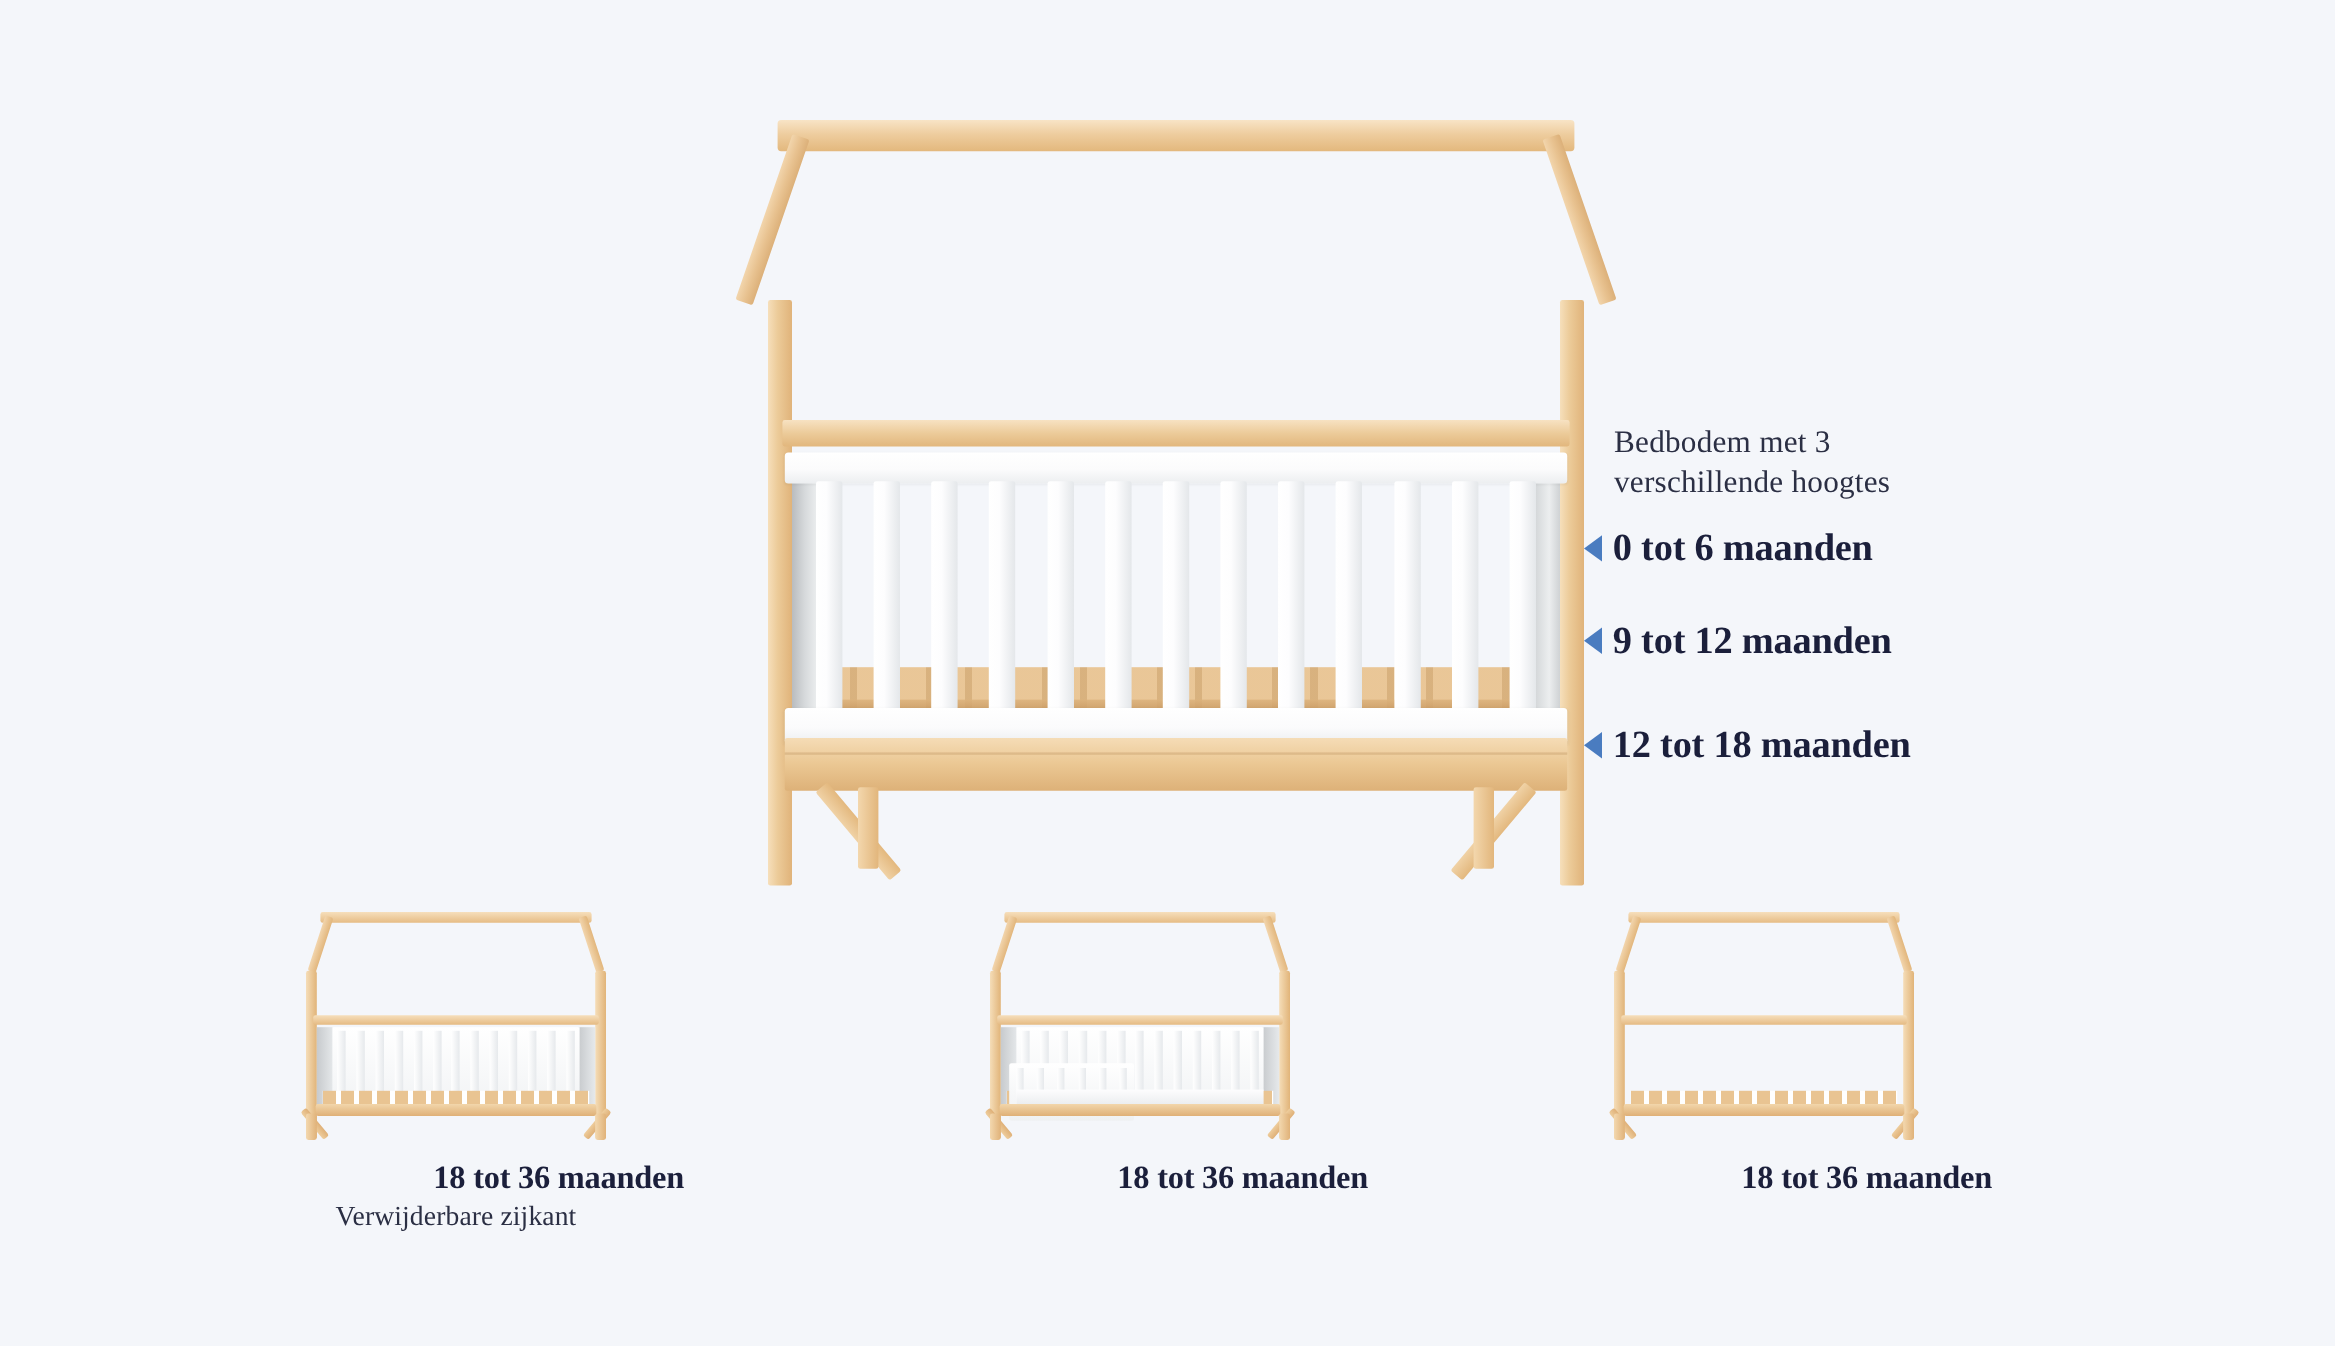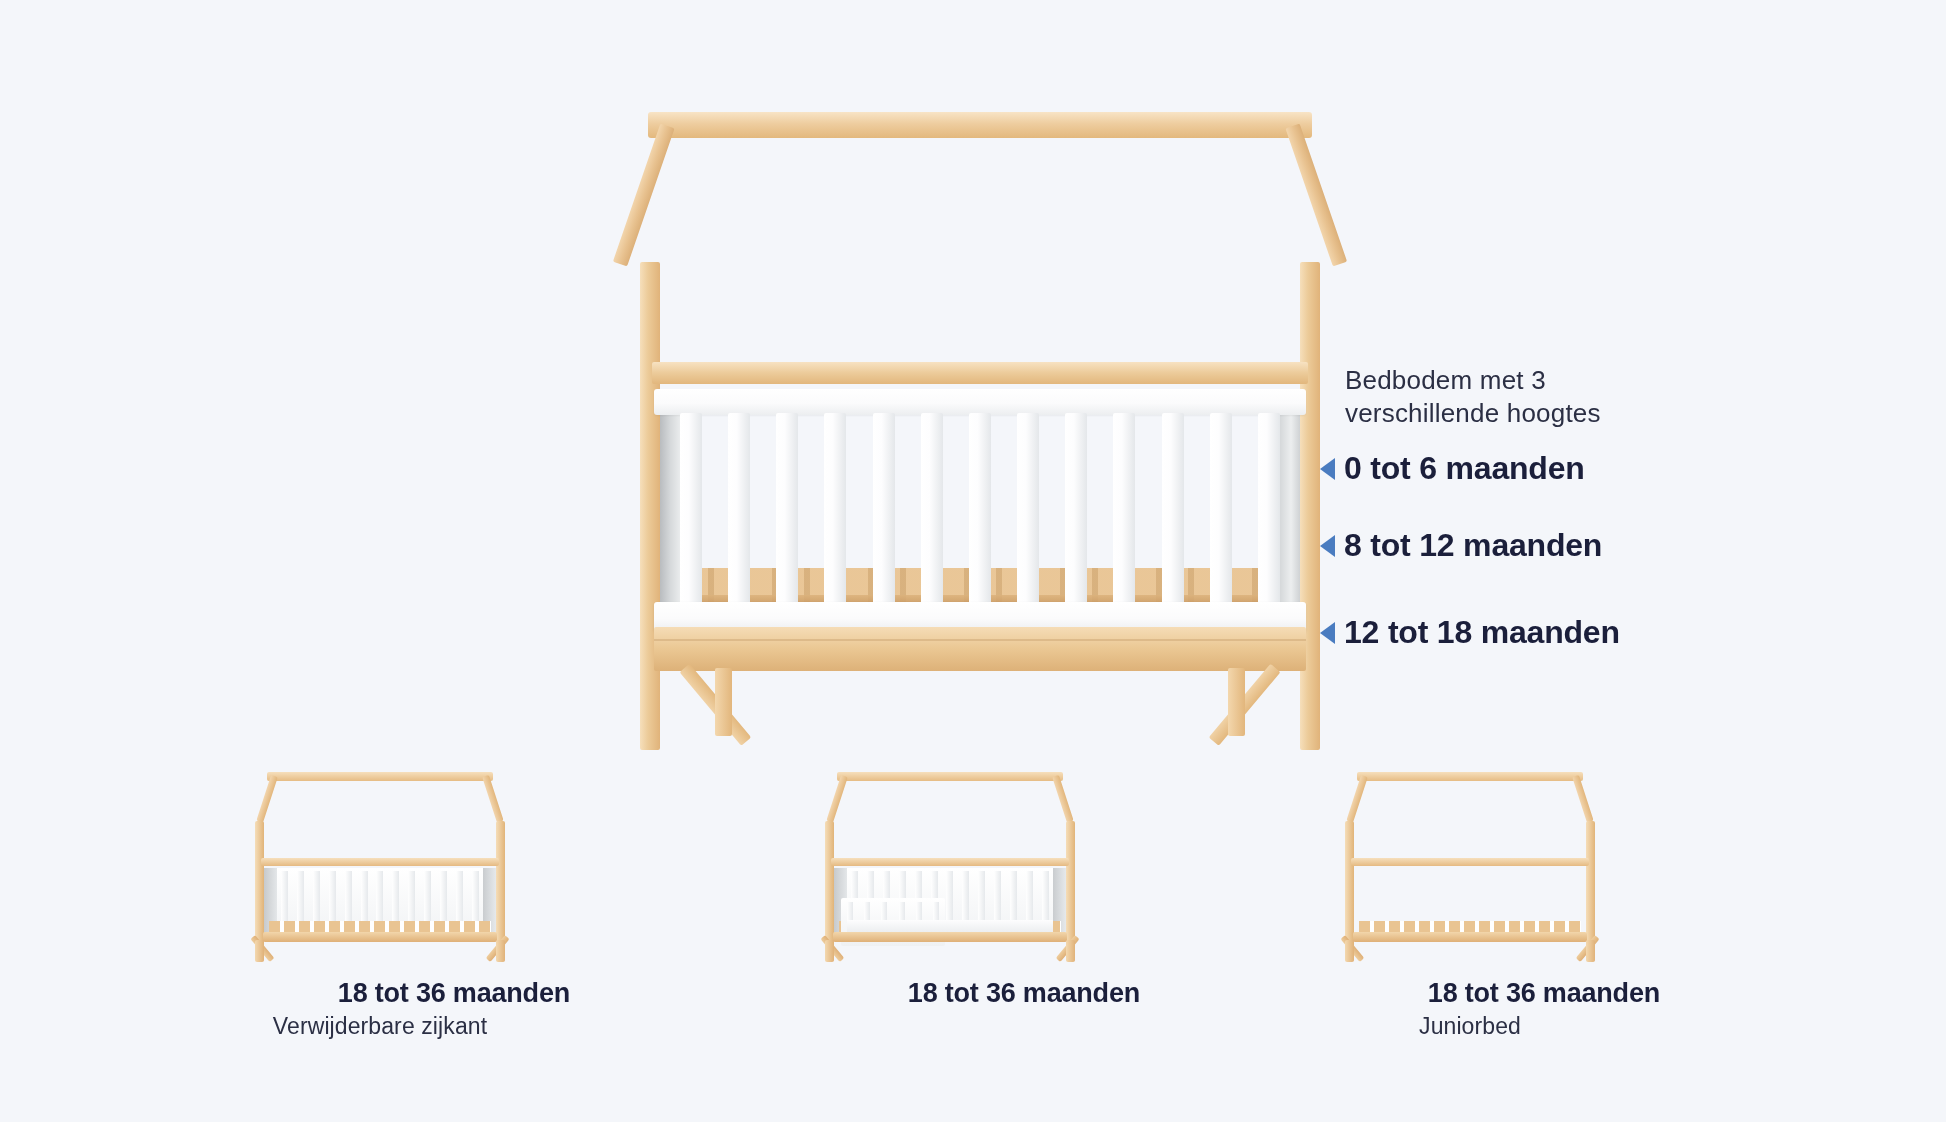--- a/index.html
+++ b/index.html
@@ -12,22 +12,22 @@
   body {
     background: #f4f6fa;
     font-family: "Liberation Sans", sans-serif;
     position: relative;
     -webkit-font-smoothing: antialiased;
   }
 
   
   #infographic {
     position: absolute;
-    left: 0; top: 12px;
-    width: 1946px; height: 872px;
+    left: 0; top: 0;
+    width: 1946px; height: 872px; font-family: Liberation Serif, serif;
   }
 
   
   .hero-crib {
     position: absolute;
     left: 640px;
     top: 100px;
     width: 680px;
     height: 640px;
   }
@@ -381,21 +381,21 @@
     <div class="ann-heading">Bedbodem met 3
 verschillende hoogtes</div>
 
     <div class="ann-row r0">
       <span class="tri-left"></span>
       <span class="ann-label">0 tot 6 maanden</span>
     </div>
 
     <div class="ann-row r1">
       <span class="tri-left"></span>
-      <span class="ann-label">8 tot 12 maanden</span>
+      <span class="ann-label">9 tot 12 maanden</span>
     </div>
 
     <div class="ann-row r2">
       <span class="tri-left"></span>
       <span class="ann-label">12 tot 18 maanden</span>
     </div>
   </div>
 
   <div class="thumbs">
 
@@ -491,17 +491,16 @@
         <div class="m-post r"></div>
         <div class="m-rail"></div>
         <div class="m-base"></div>
         <div class="m-base-beam"></div>
         <div class="m-brace l"></div>
         <div class="m-brace r"></div>
         <div class="m-foot l"></div>
         <div class="m-foot r"></div>
       </div>
       <div class="thumb-title">18 tot 36 maanden</div>
-      <div class="thumb-sub">Juniorbed</div>
     </div>
 
   </div>
 </div>
 
 </body></html>

